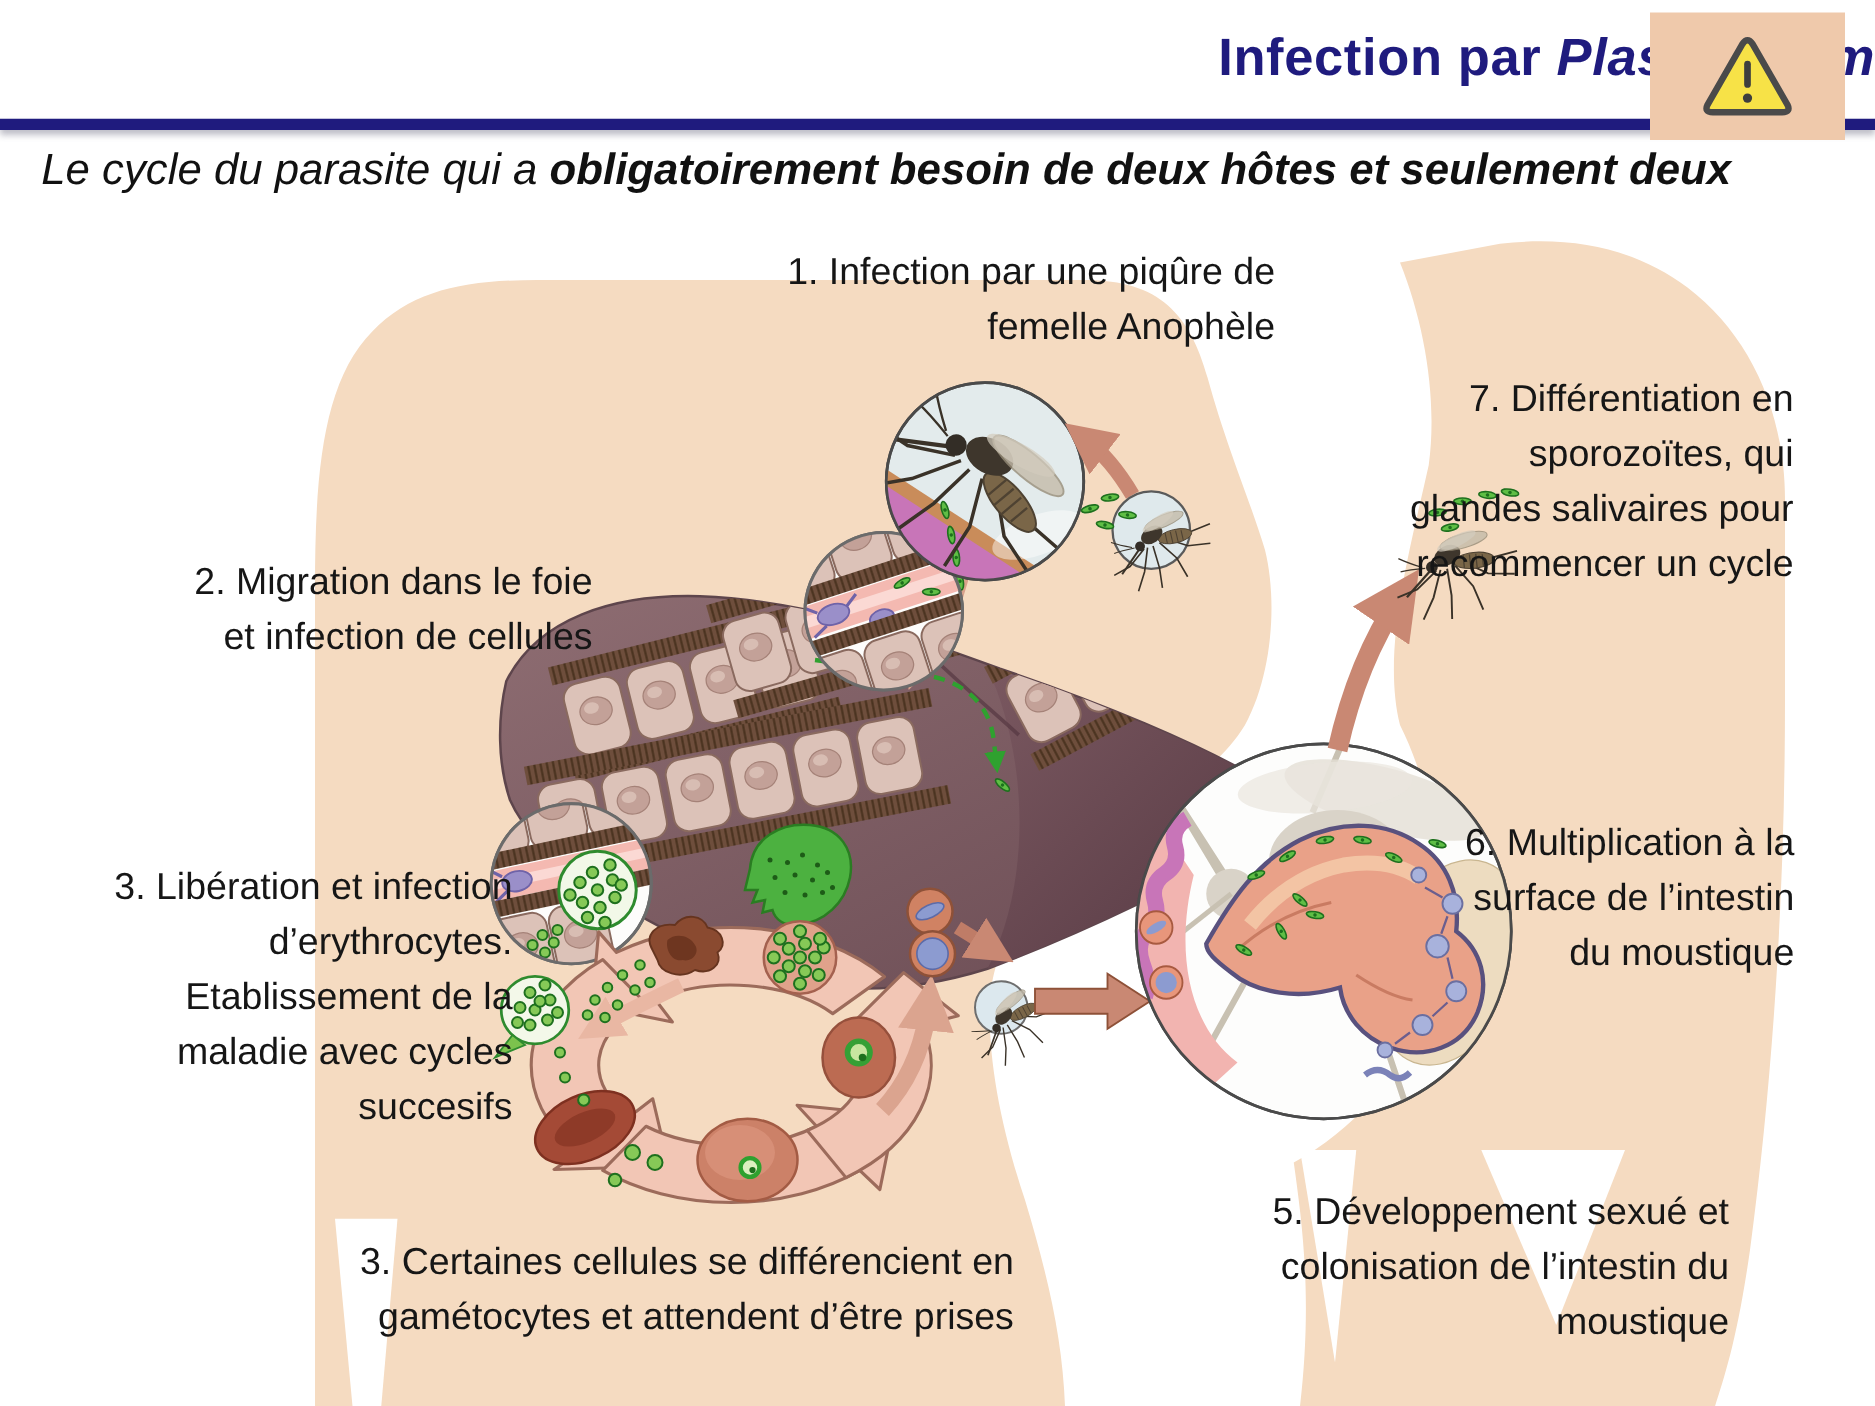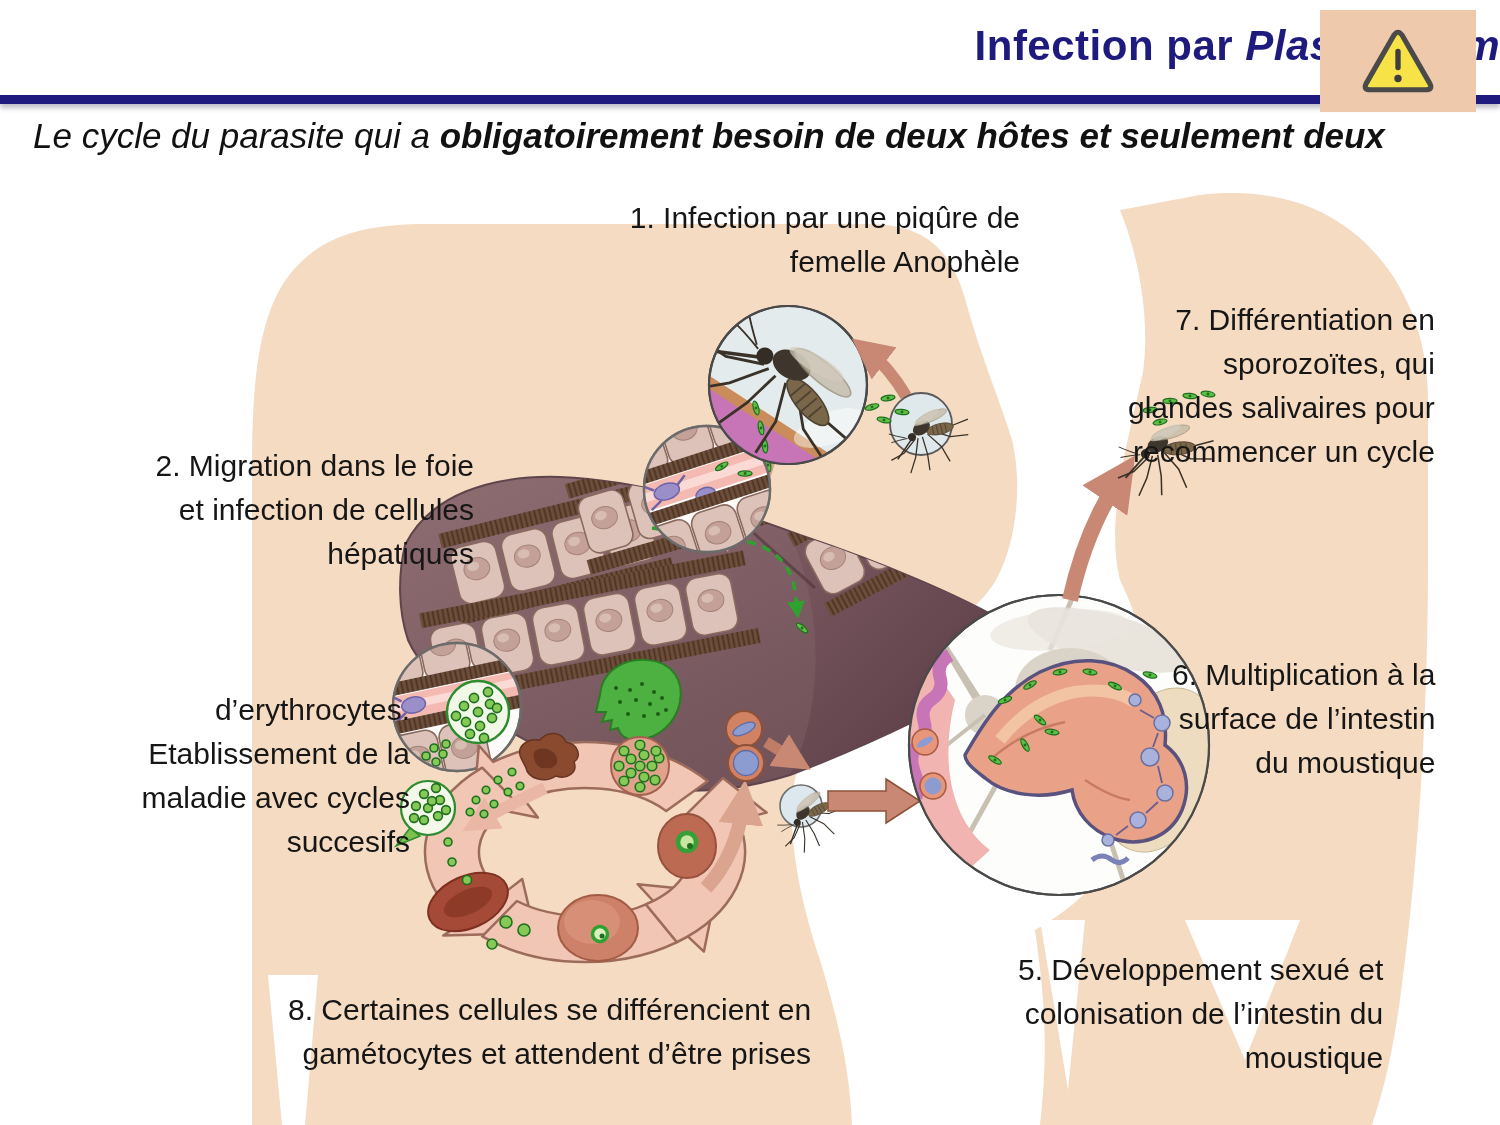--- a/index.html
+++ b/index.html
@@ -465,30 +465,30 @@
     <span>Le cycle du parasite qui a </span><b>obligatoirement besoin de deux hôtes et seulement deux</b>
   </div>
 
   <div class="abs step center" id="step1">
     <div class="line"><span>1. Infection par une piqûre de</span></div>
     <div class="line"><span>femelle Anophèle</span></div>
   </div>
   <div class="abs step center" id="step2">
     <div class="line"><span>2. Migration </span><b>dans le foie</b></div>
     <div class="line"><span>et infection de cellules</span></div>
-    <div class="line"><span>hépatiques</span></div>
   </div>
   <div class="abs step center" id="step3">
+    <div class="line"><span>3. Libération et </span><b>infection</b></div>
     <div class="line"><b>d’erythrocytes</b><span>.</span></div>
     <div class="line"><span>Etablissement de la</span></div>
     <div class="line"><span>maladie avec cycles</span></div>
     <div class="line"><span>succesifs</span></div>
   </div>
   <div class="abs step" id="step4">
-    <div class="line"><span>8. Certaines cellules se différencient en</span></div>
+    <div class="line"><span>3. Certaines cellules se différencient en</span></div>
     <div class="line"><span>gamétocytes et attendent d’être prises</span></div>
   </div>
   <div class="abs step" id="step5">
     <div class="line"><span>5. Développement sexué et</span></div>
     <div class="line"><span>colonisation de l’intestin du</span></div>
     <div class="line"><span>moustique</span></div>
   </div>
   <div class="abs step" id="step6">
     <div class="line"><span>6. Multiplication à la</span></div>
     <div class="line"><span>surface de l’intestin</span></div>

